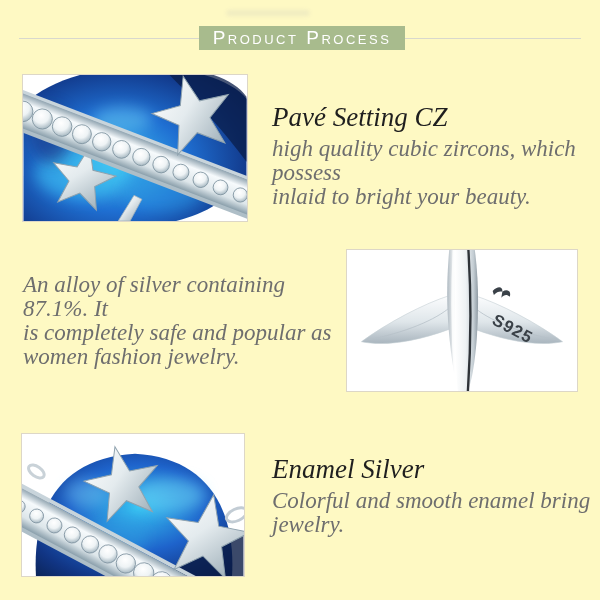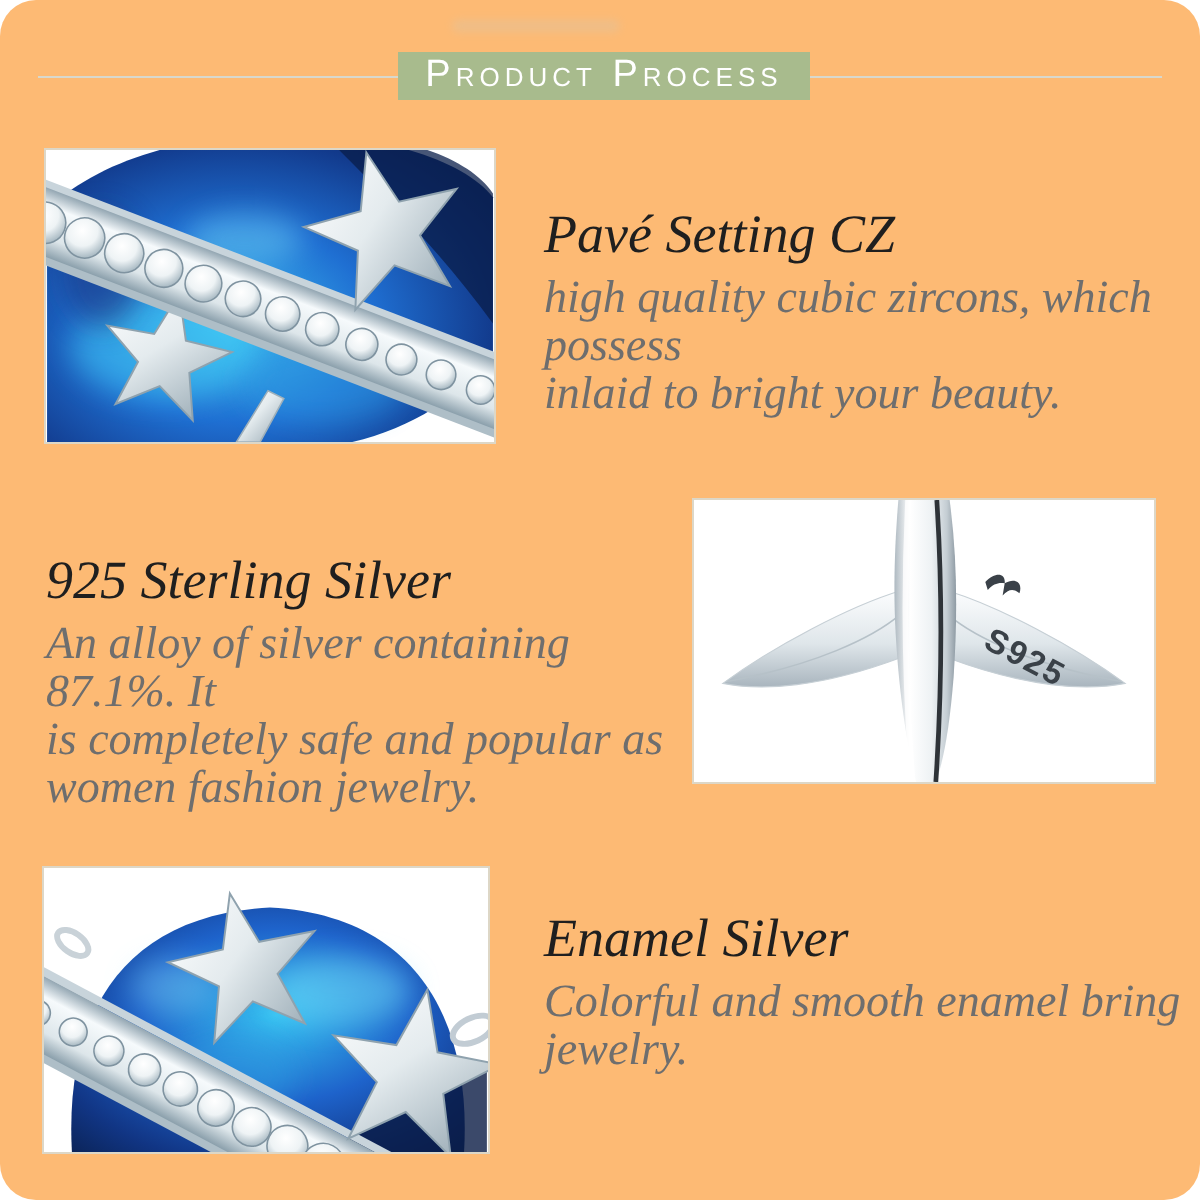--- a/index.html
+++ b/index.html
@@ -1,23 +1,22 @@
 <!DOCTYPE html>
 <html><head>
 <meta charset="utf-8">
 <style>
   * { box-sizing: border-box; margin: 0; padding: 0; }
   html,body { background:#fff; }
   .canvas {
     position: relative;
     width: 600px; height: 600px;
-    background: #fdba74;
+    background: #fef9c3;
     overflow: hidden;
     font-family: "Liberation Serif", "DejaVu Serif", serif;
-    border-radius: 18px;
   }
   
   .rule { position:absolute; height:1px; background:#d8d8cd; top:38px; }
   .rule-left  { left:19px;  width:180px; }
   .rule-right { left:405px; width:176px; }
   .title-bar {
     position:absolute; left:199px; top:26px; width:206px; height:24px;
     background:#a8bb8d;
     display:flex; align-items:center; justify-content:center;
   }
@@ -135,21 +134,20 @@
   </figure>
   <div class="text text1">
     <h2>Pavé Setting CZ</h2>
     <p>
       <span class="bl">high quality cubic zircons, which possess</span>
       <span class="bl">inlaid to bright your beauty.</span>
     </p>
   </div>
 
   <div class="text text2">
-    <h2>925 Sterling Silver</h2>
     <p>
       <span class="bl">An alloy of silver containing 87.1%. It</span>
       <span class="bl">is completely safe and popular as</span>
       <span class="bl">women fashion jewelry.</span>
     </p>
   </div>
   <figure class="photo photo2" aria-label="polished silver charm wings engraved with S925 hallmark">
     <svg viewBox="0 0 232 143">
       <defs>
         <linearGradient id="fus2" x1="0" y1="0" x2="1" y2="0">

